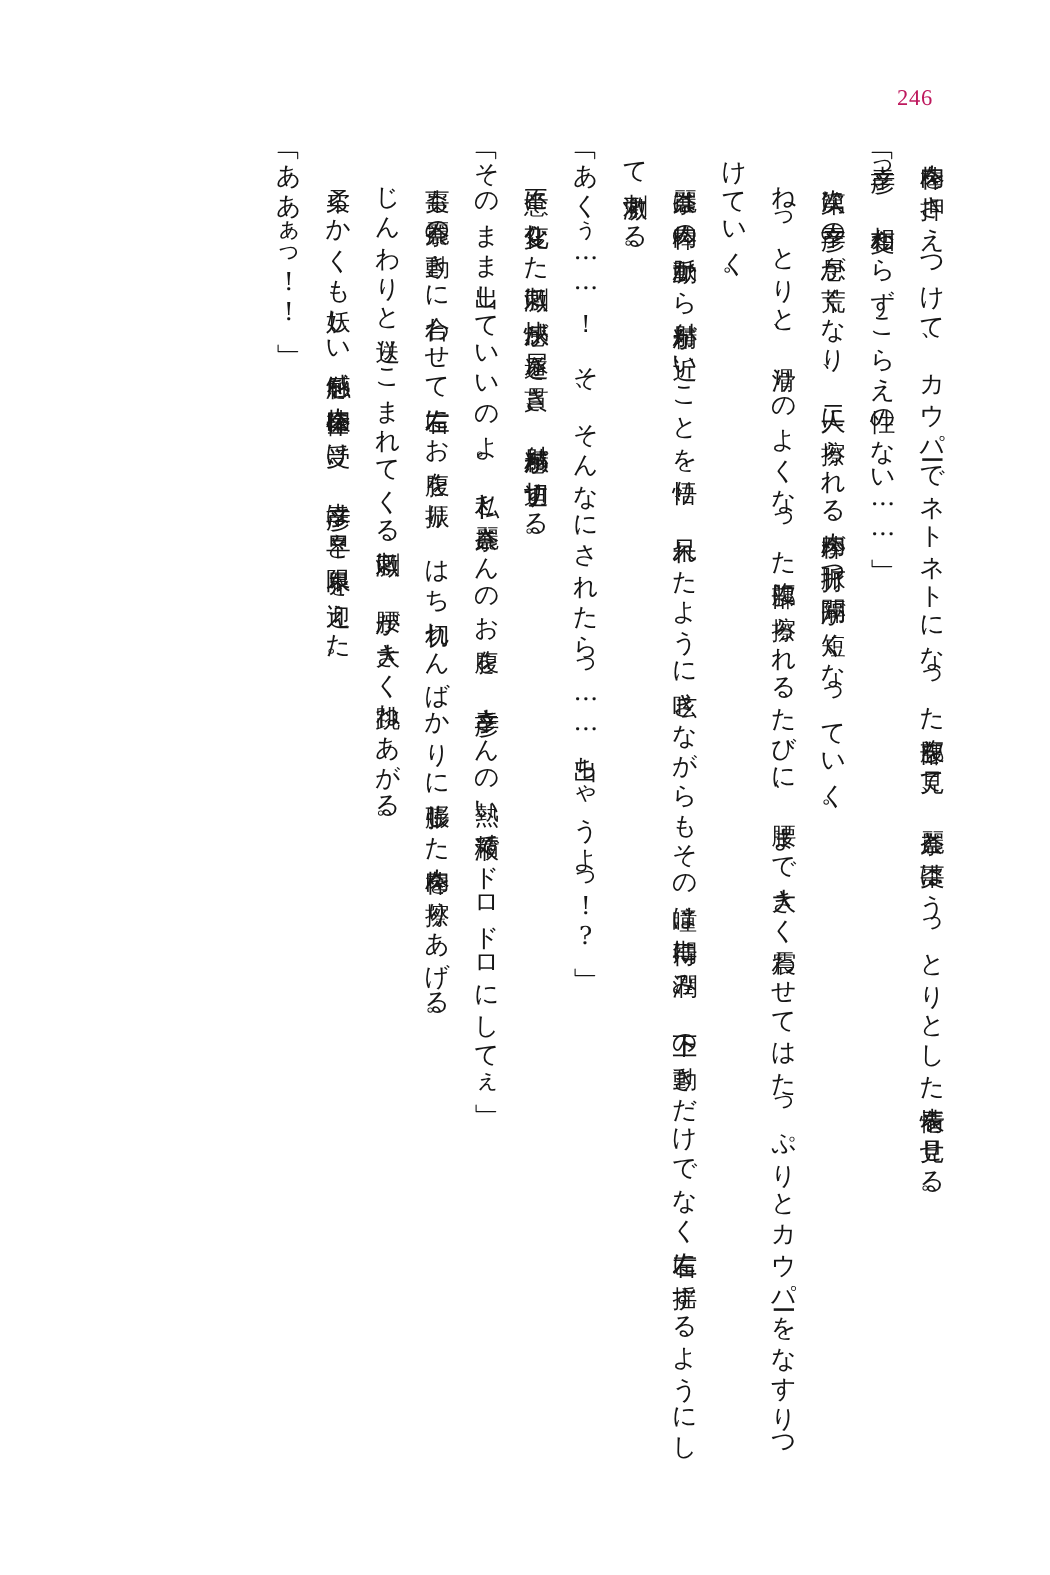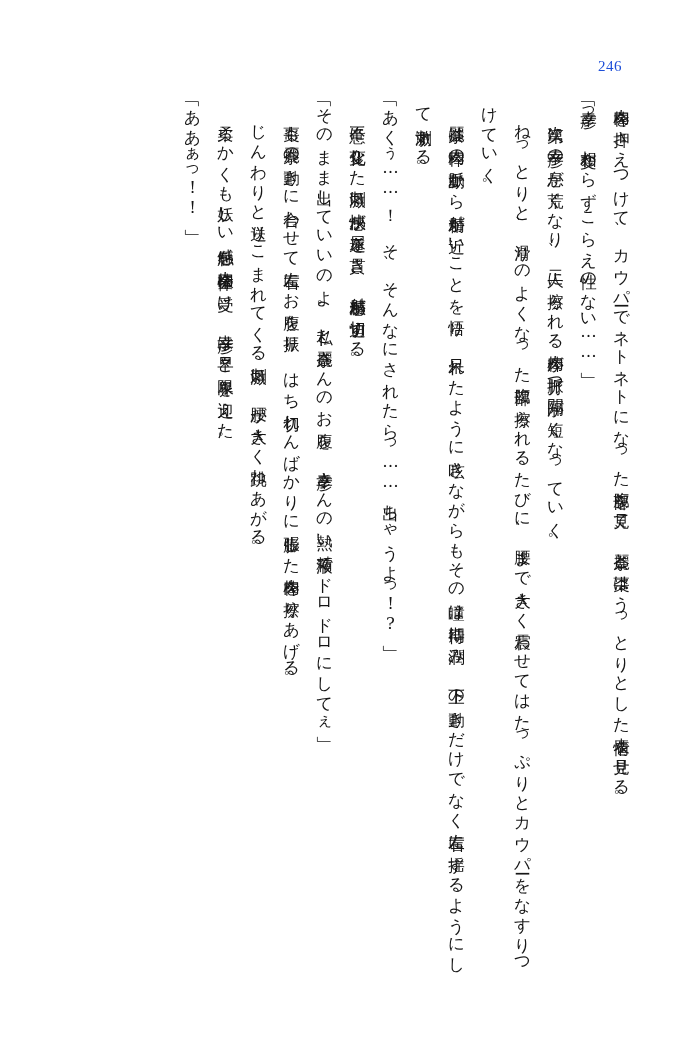--- a/index.html
+++ b/index.html
@@ -23,21 +23,21 @@
     height: 1050px;
     background: #ffffff;
   }
   .page-number {
     position: absolute;
     top: 58px;
     right: 78px;
     font-size: 15px;
     font-family: "Liberation Serif", serif;
     letter-spacing: 0.5px;
-    color: #1d4ed8;
+    color: #be185d;
   }
   .text-body {
     position: absolute;
     top: 96px;
     right: 62px;
     height: 870px;
     width: 560px;
     writing-mode: vertical-rl;
     -webkit-writing-mode: vertical-rl;
     text-orientation: upright;

